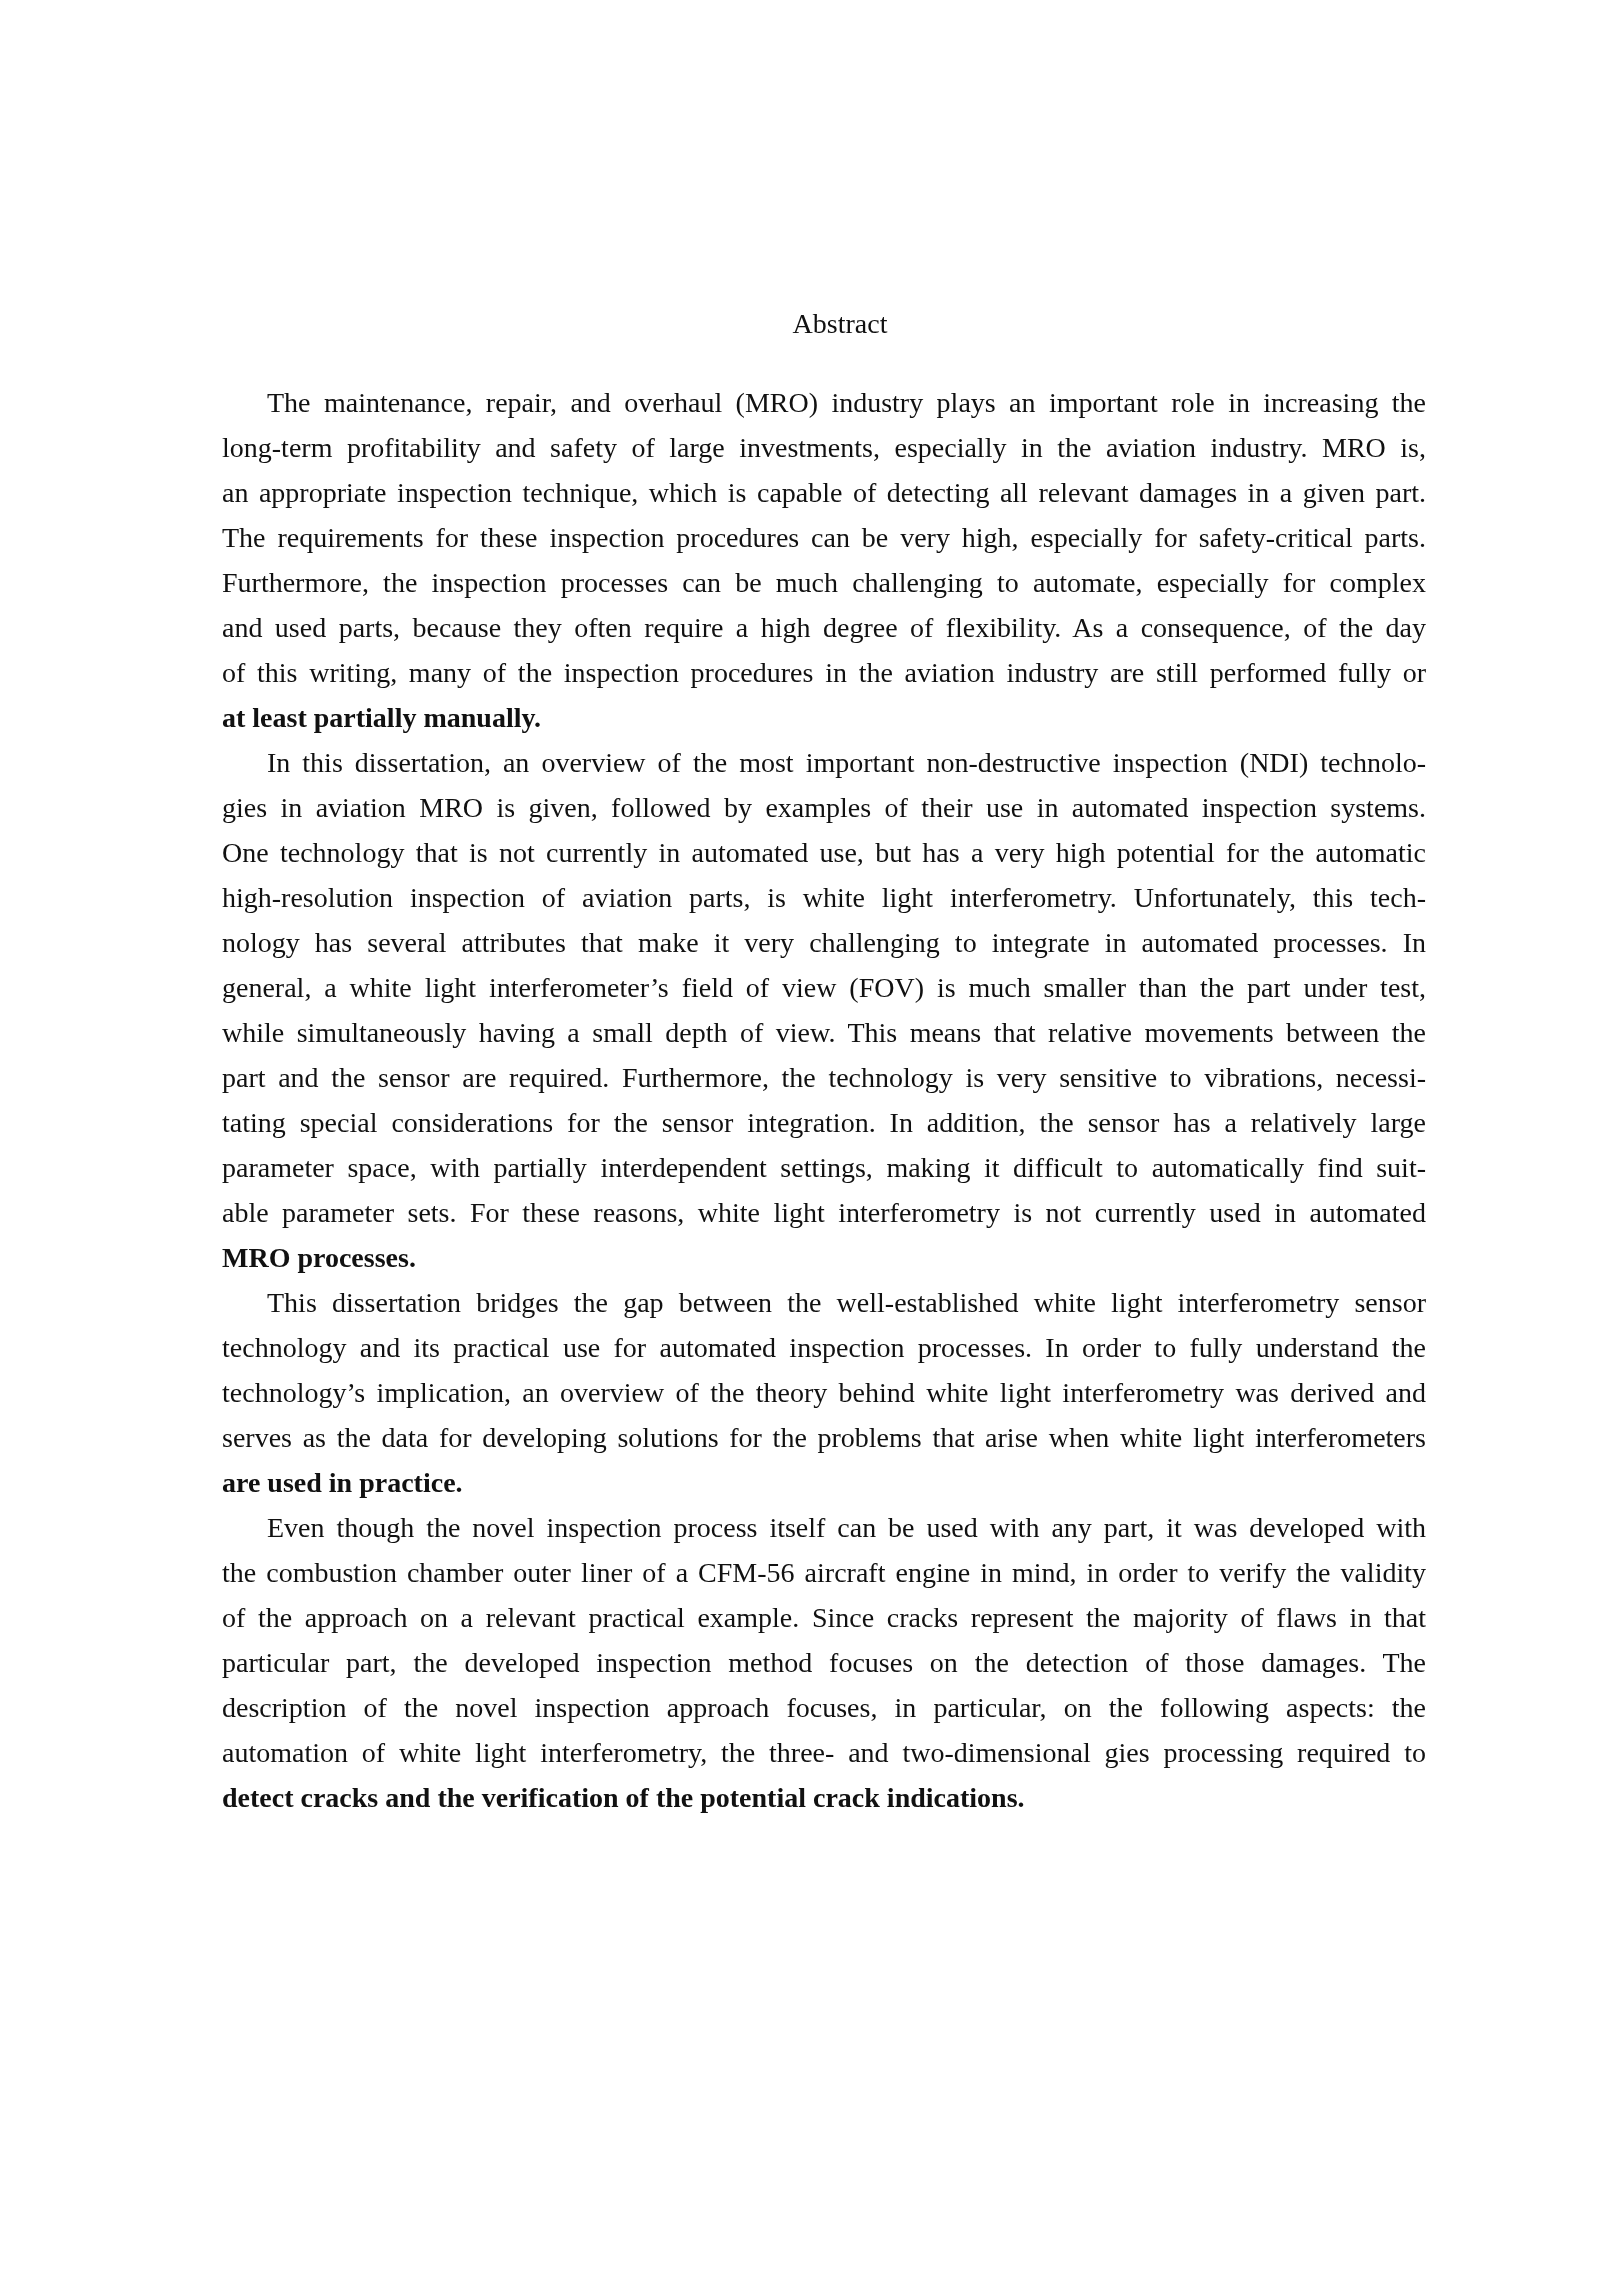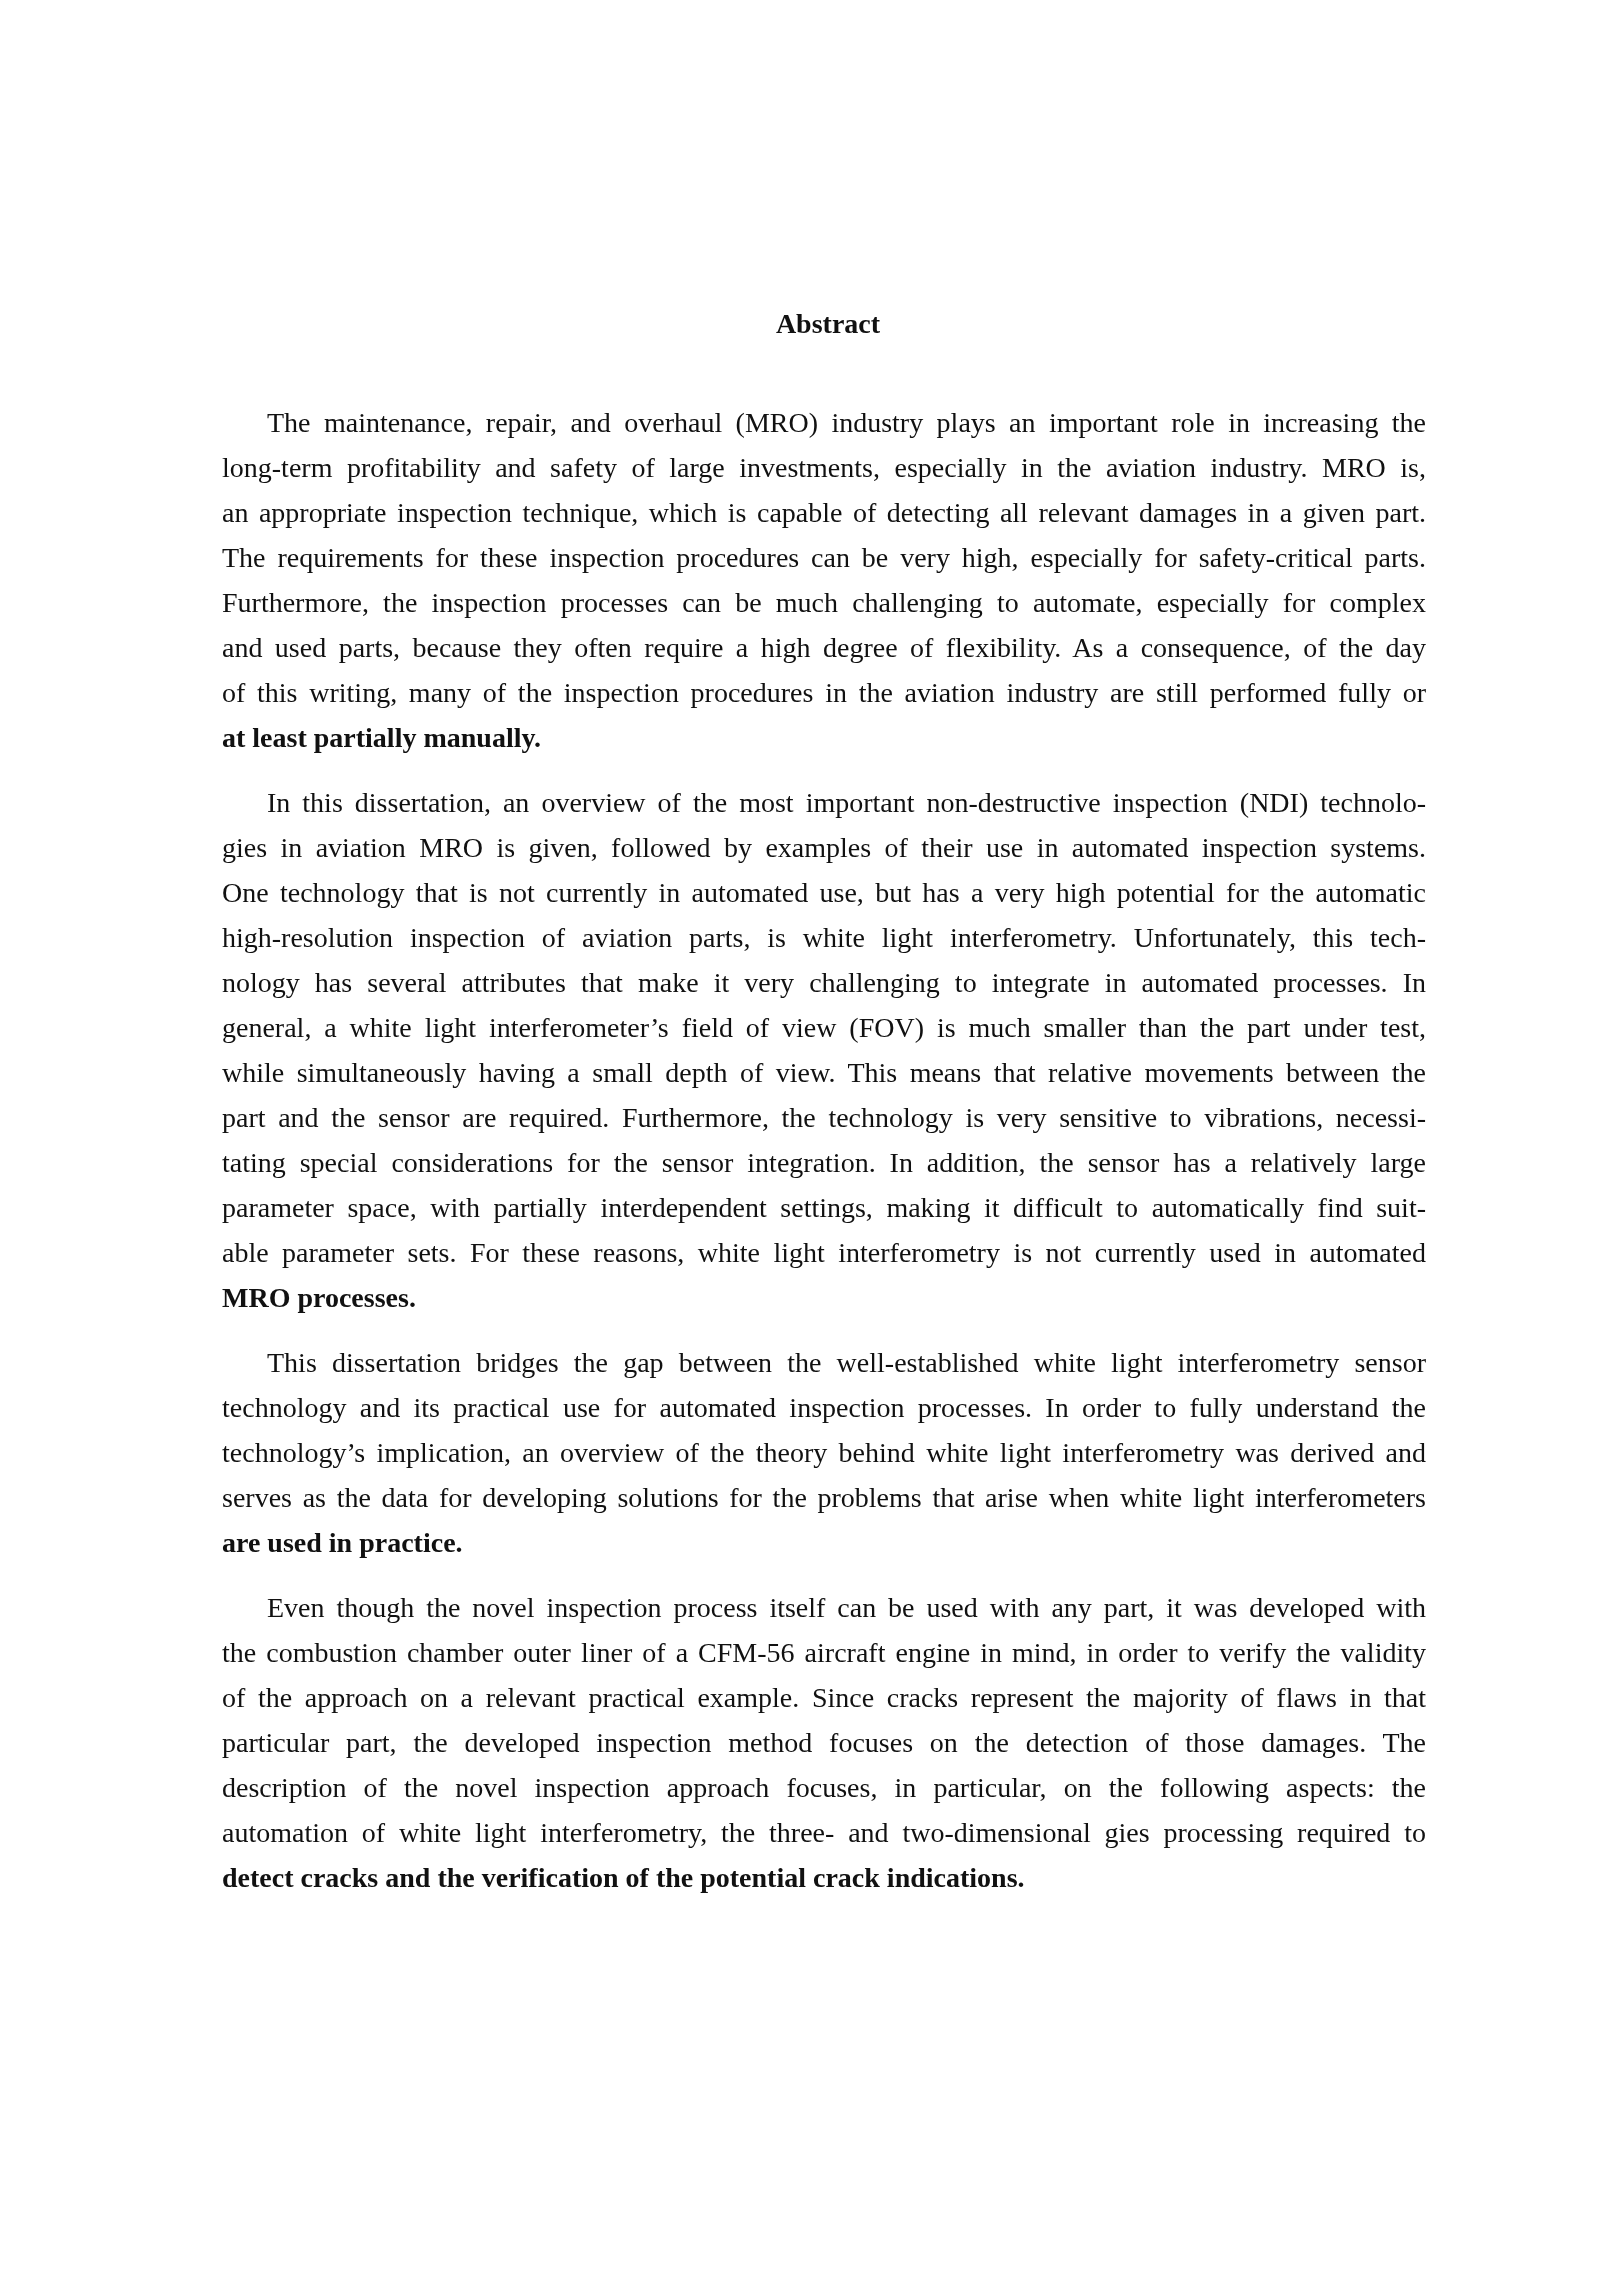--- a/index.html
+++ b/index.html
@@ -13,43 +13,43 @@
   }
   .page {
     position: absolute;
     left: 222px;
     top: 0;
     width: 1204px;
   }
   .title {
     position: absolute;
     top: 306px;
-    left: 4px;
+    left: 16px;
     width: 1204px;
     text-align: center;
-    font-weight: bold;
+    font-weight: normal;
     font-size: 28px;
     line-height: 35px;
   }
   .body {
     position: absolute;
     top: 380px;
     left: 0;
     width: 1204px;
   }
   .line {
     display: block;
     font-size: 28px;
     height: 45px;
     line-height: 45px;
     white-space: nowrap;
     text-align: justify;
     text-align-last: justify;
   }
-  .line.indent { padding-left: 45px; margin-top: 20px; }
+  .line.indent { padding-left: 45px; }
   .line.last { text-align-last: left; font-weight: bold; }
 </style>
 </head>
 <body>
 
 <div class="page">
   <div class="title">Abstract</div>
 
   <div class="body">
     <div>

